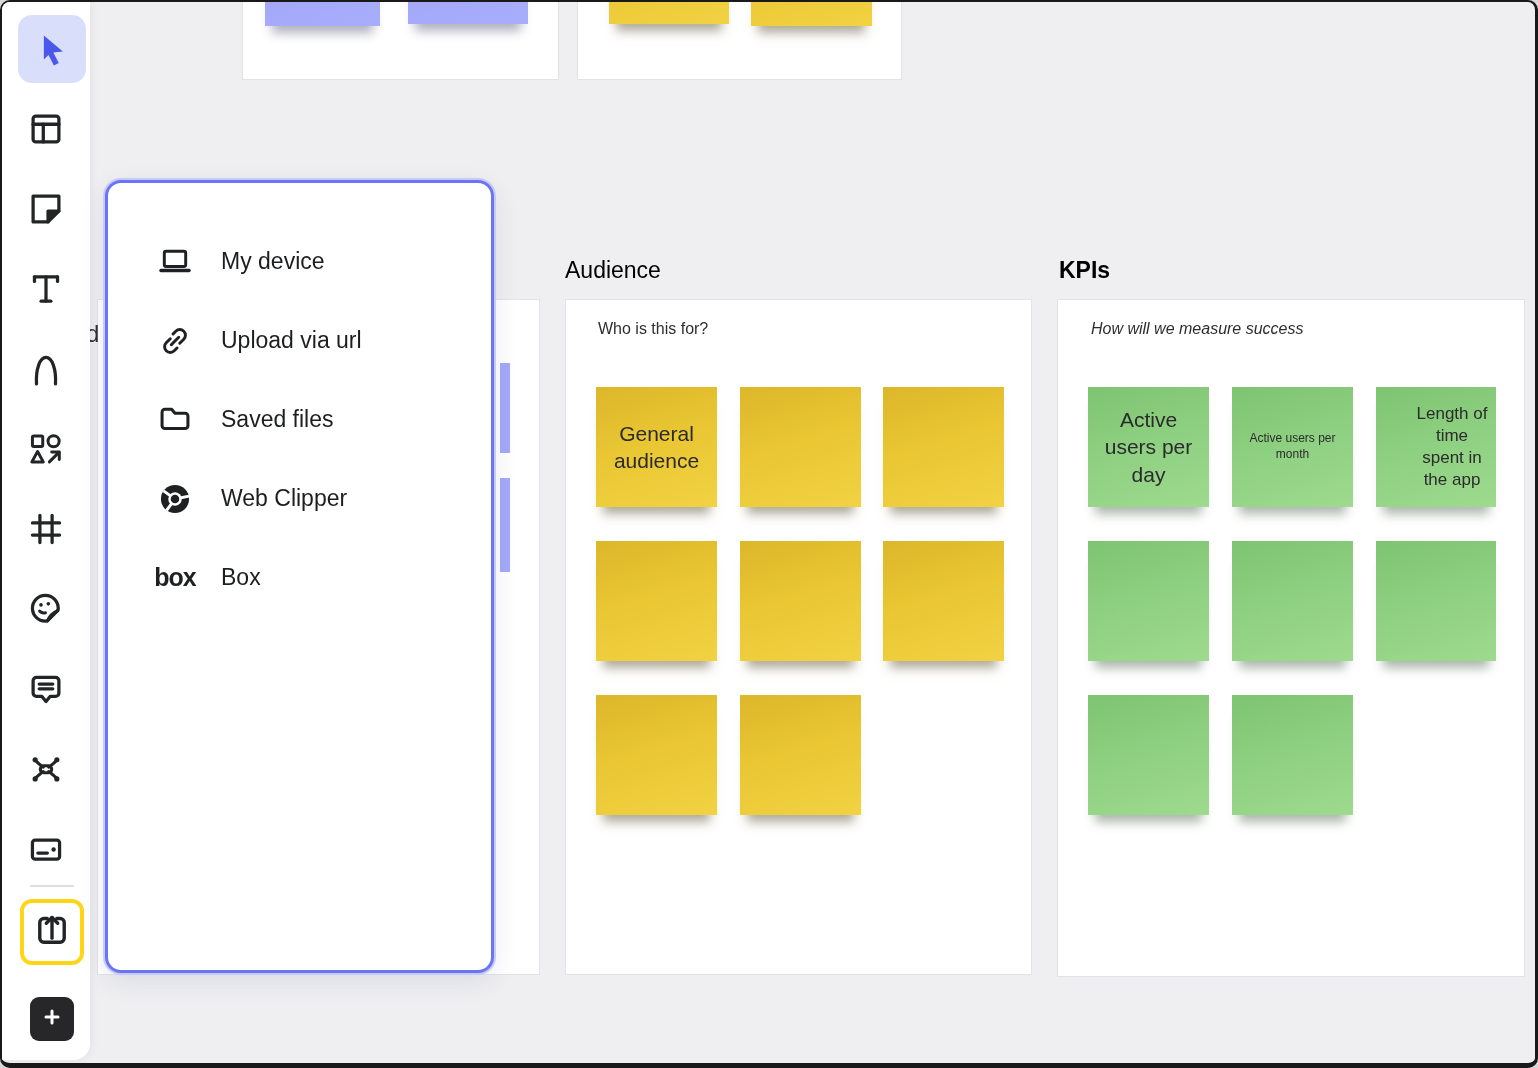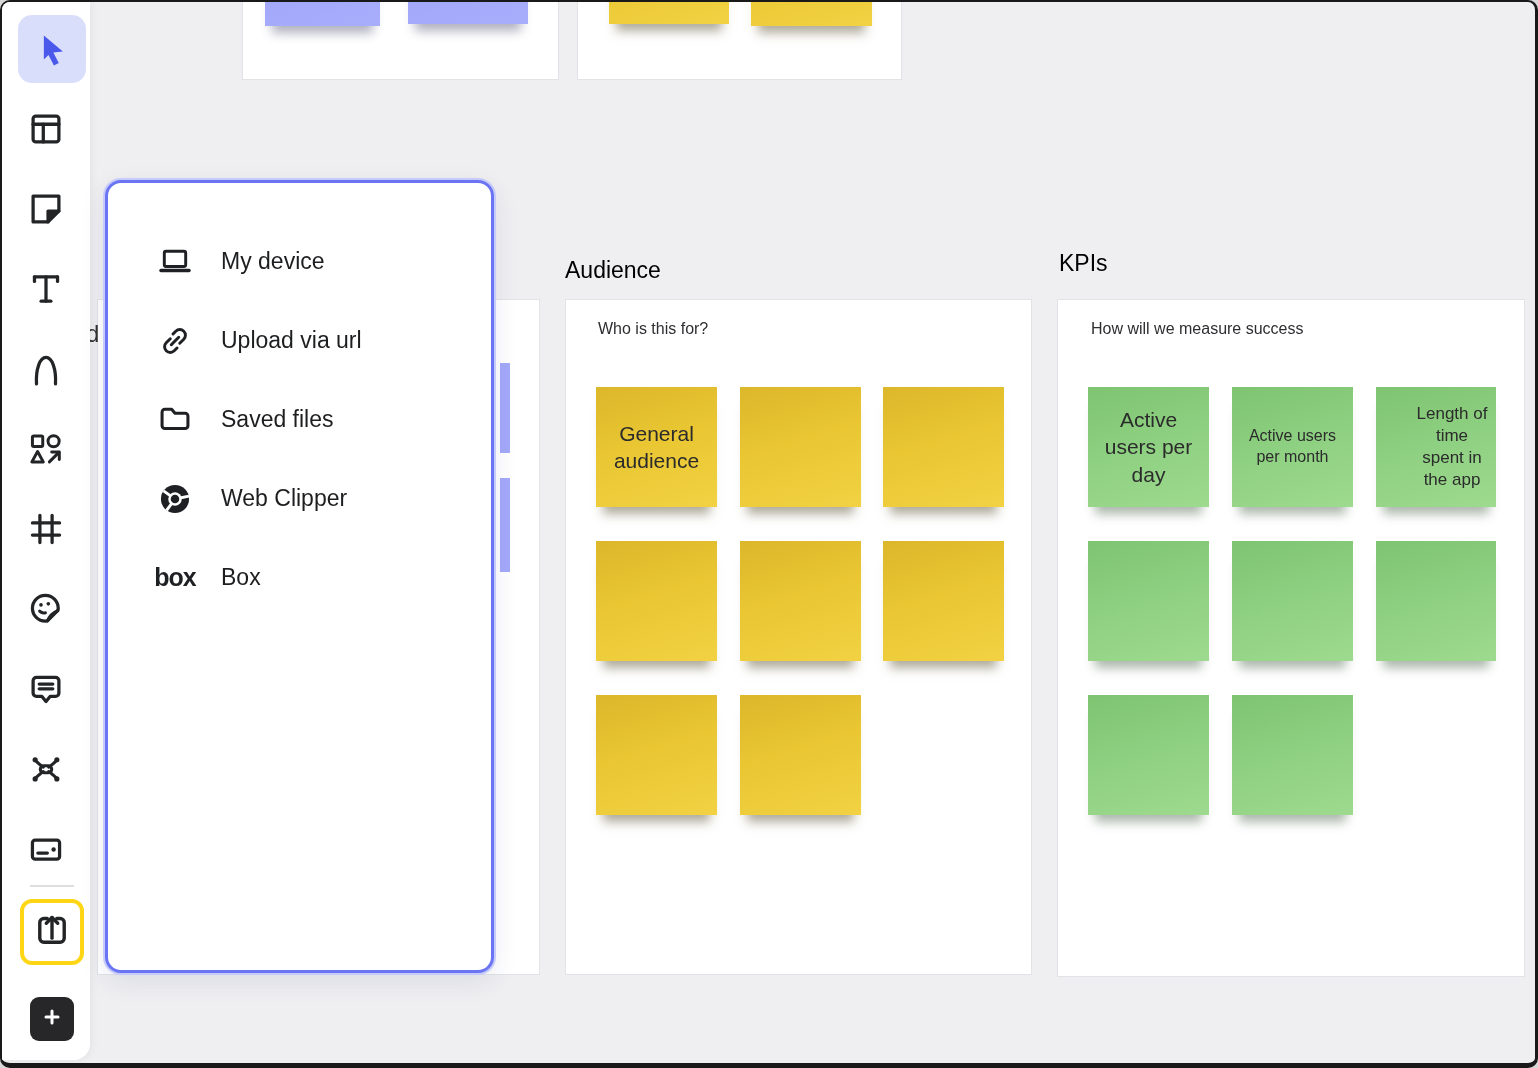--- a/index.html
+++ b/index.html
@@ -24,21 +24,21 @@
     font-size:21px; line-height:1.3; color:#2b2b2b;
   }
   .note.yellow { background:linear-gradient(163deg,#dcb72b 0%,#e9c632 45%,#f2d243 100%);
                  box-shadow:0 14px 10px -7px rgba(95,88,55,.50); }
   .note.green  { background:linear-gradient(163deg,#7ec471 0%,#8ed081 48%,#9eda8f 100%);
                  box-shadow:0 14px 10px -7px rgba(70,95,70,.45); }
   .note.blue   { background:linear-gradient(163deg,#9aa0f6 0%,#a8adfb 100%);
                  box-shadow:0 14px 10px -7px rgba(80,82,115,.45); }
   .note-sliver { position:absolute; background:#a4a9fa; box-shadow:0 10px 8px -6px rgba(80,82,115,.4); }
   .clipped-char { position:absolute; font-size:24px; color:#333; z-index:1; }
-  .fs20 { font-size:16px; } .fs17 { font-size:17px;padding-left:38px; }
+  .fs20 { font-size:12px; } .fs17 { font-size:17px;padding-left:38px; }
 
   
   .sidebar {
     position:absolute; left:0; top:0; width:88px; height:1058px;
     background:#ffffff; z-index:20;
     border-bottom-right-radius:16px;
     box-shadow:2px 0 8px rgba(0,0,0,.05);
   }
   .tool {
     position:absolute; left:8px; width:72px; height:56px;
@@ -105,23 +105,23 @@
     <div class="note yellow" style="left:30px;  top:87px;">General audience</div>
     <div class="note yellow" style="left:174px; top:87px;"></div>
     <div class="note yellow" style="left:317px; top:87px;"></div>
     <div class="note yellow" style="left:30px;  top:241px;"></div>
     <div class="note yellow" style="left:174px; top:241px;"></div>
     <div class="note yellow" style="left:317px; top:241px;"></div>
     <div class="note yellow" style="left:30px;  top:395px;"></div>
     <div class="note yellow" style="left:174px; top:395px;"></div>
   </div>
 
-  <div class="frame-label" style="left:1057px; top:248px;">KPIs</div>
+  <div class="frame-label" style="left:1057px; top:255px;font-weight:bold;">KPIs</div>
   <div class="board-card" style="left:1055px; top:297px; width:468px; height:678px;">
-    <div class="card-title" style="left:33px; top:20px;">How will we measure success</div>
+    <div class="card-title" style="left:33px; top:20px;font-style:italic;">How will we measure success</div>
     <div class="note green" style="left:30px;  top:87px;">Active users per day</div>
     <div class="note green fs20" style="left:174px; top:87px;">Active users per month</div>
     <div class="note green fs17" style="left:318px; top:87px; width:120px;">Length of time spent in the app</div>
     <div class="note green" style="left:30px;  top:241px;"></div>
     <div class="note green" style="left:174px; top:241px;"></div>
     <div class="note green" style="left:318px; top:241px; width:120px;"></div>
     <div class="note green" style="left:30px;  top:395px;"></div>
     <div class="note green" style="left:174px; top:395px;"></div>
   </div>
 

